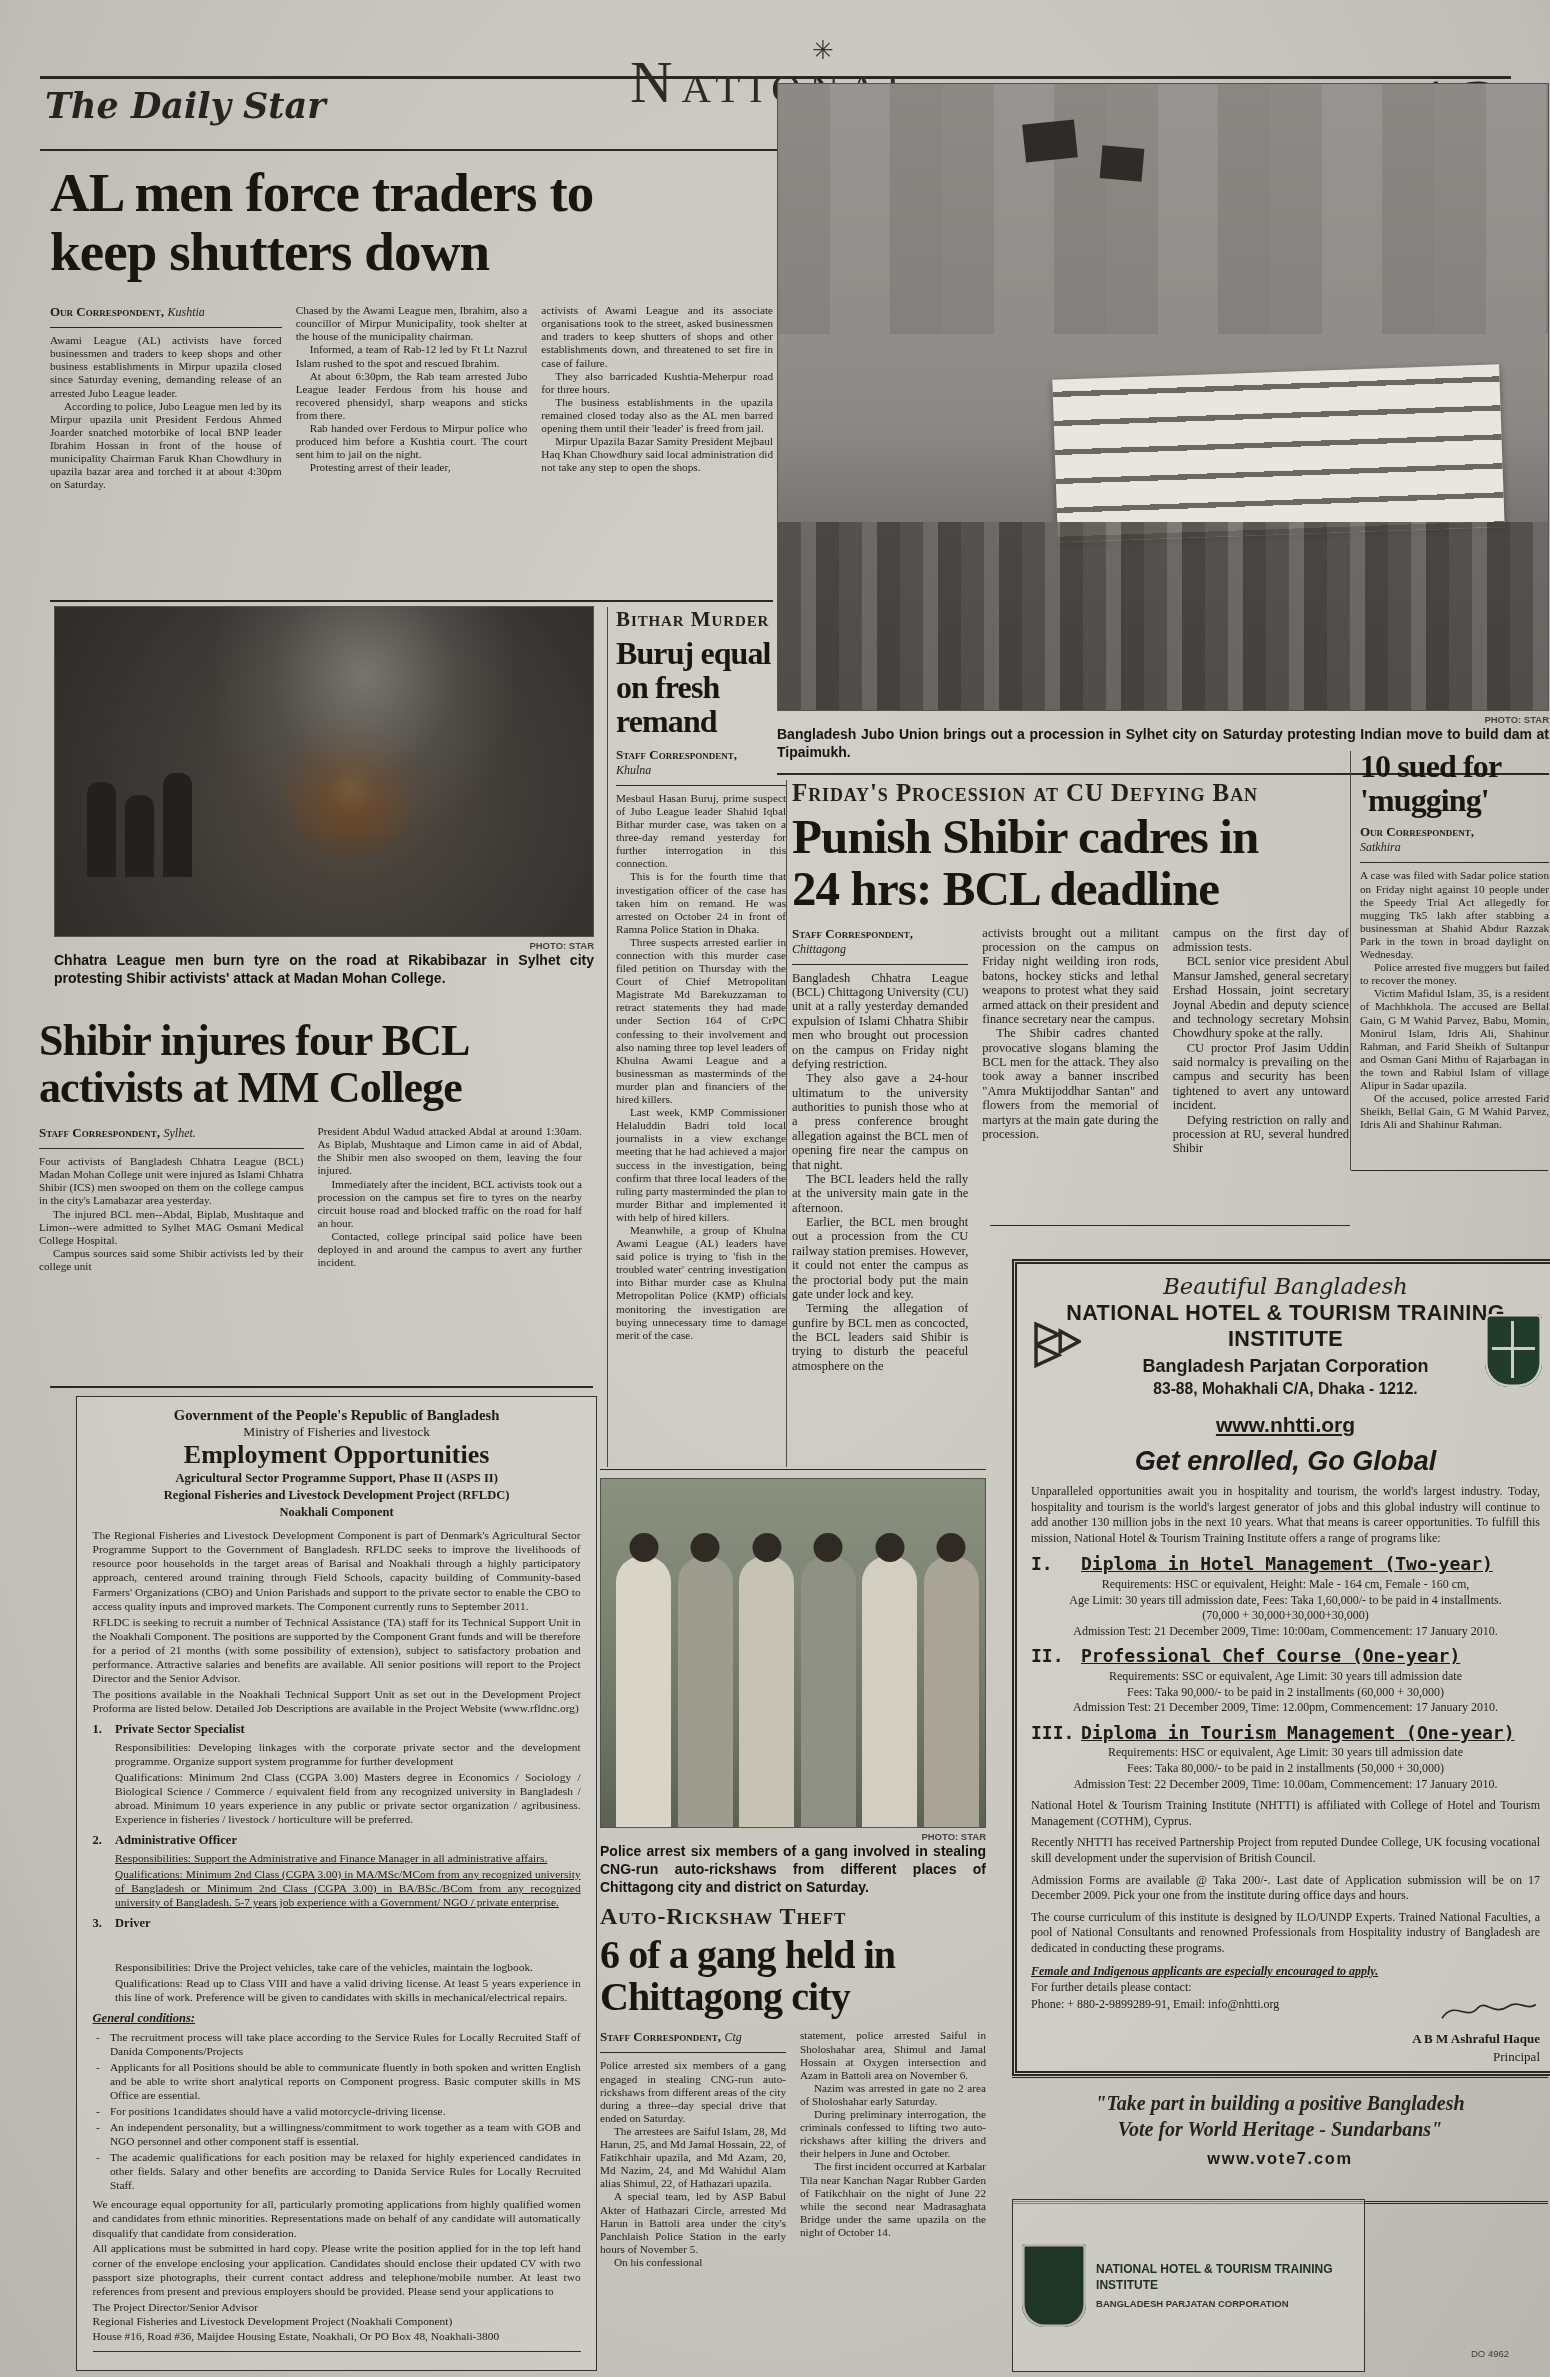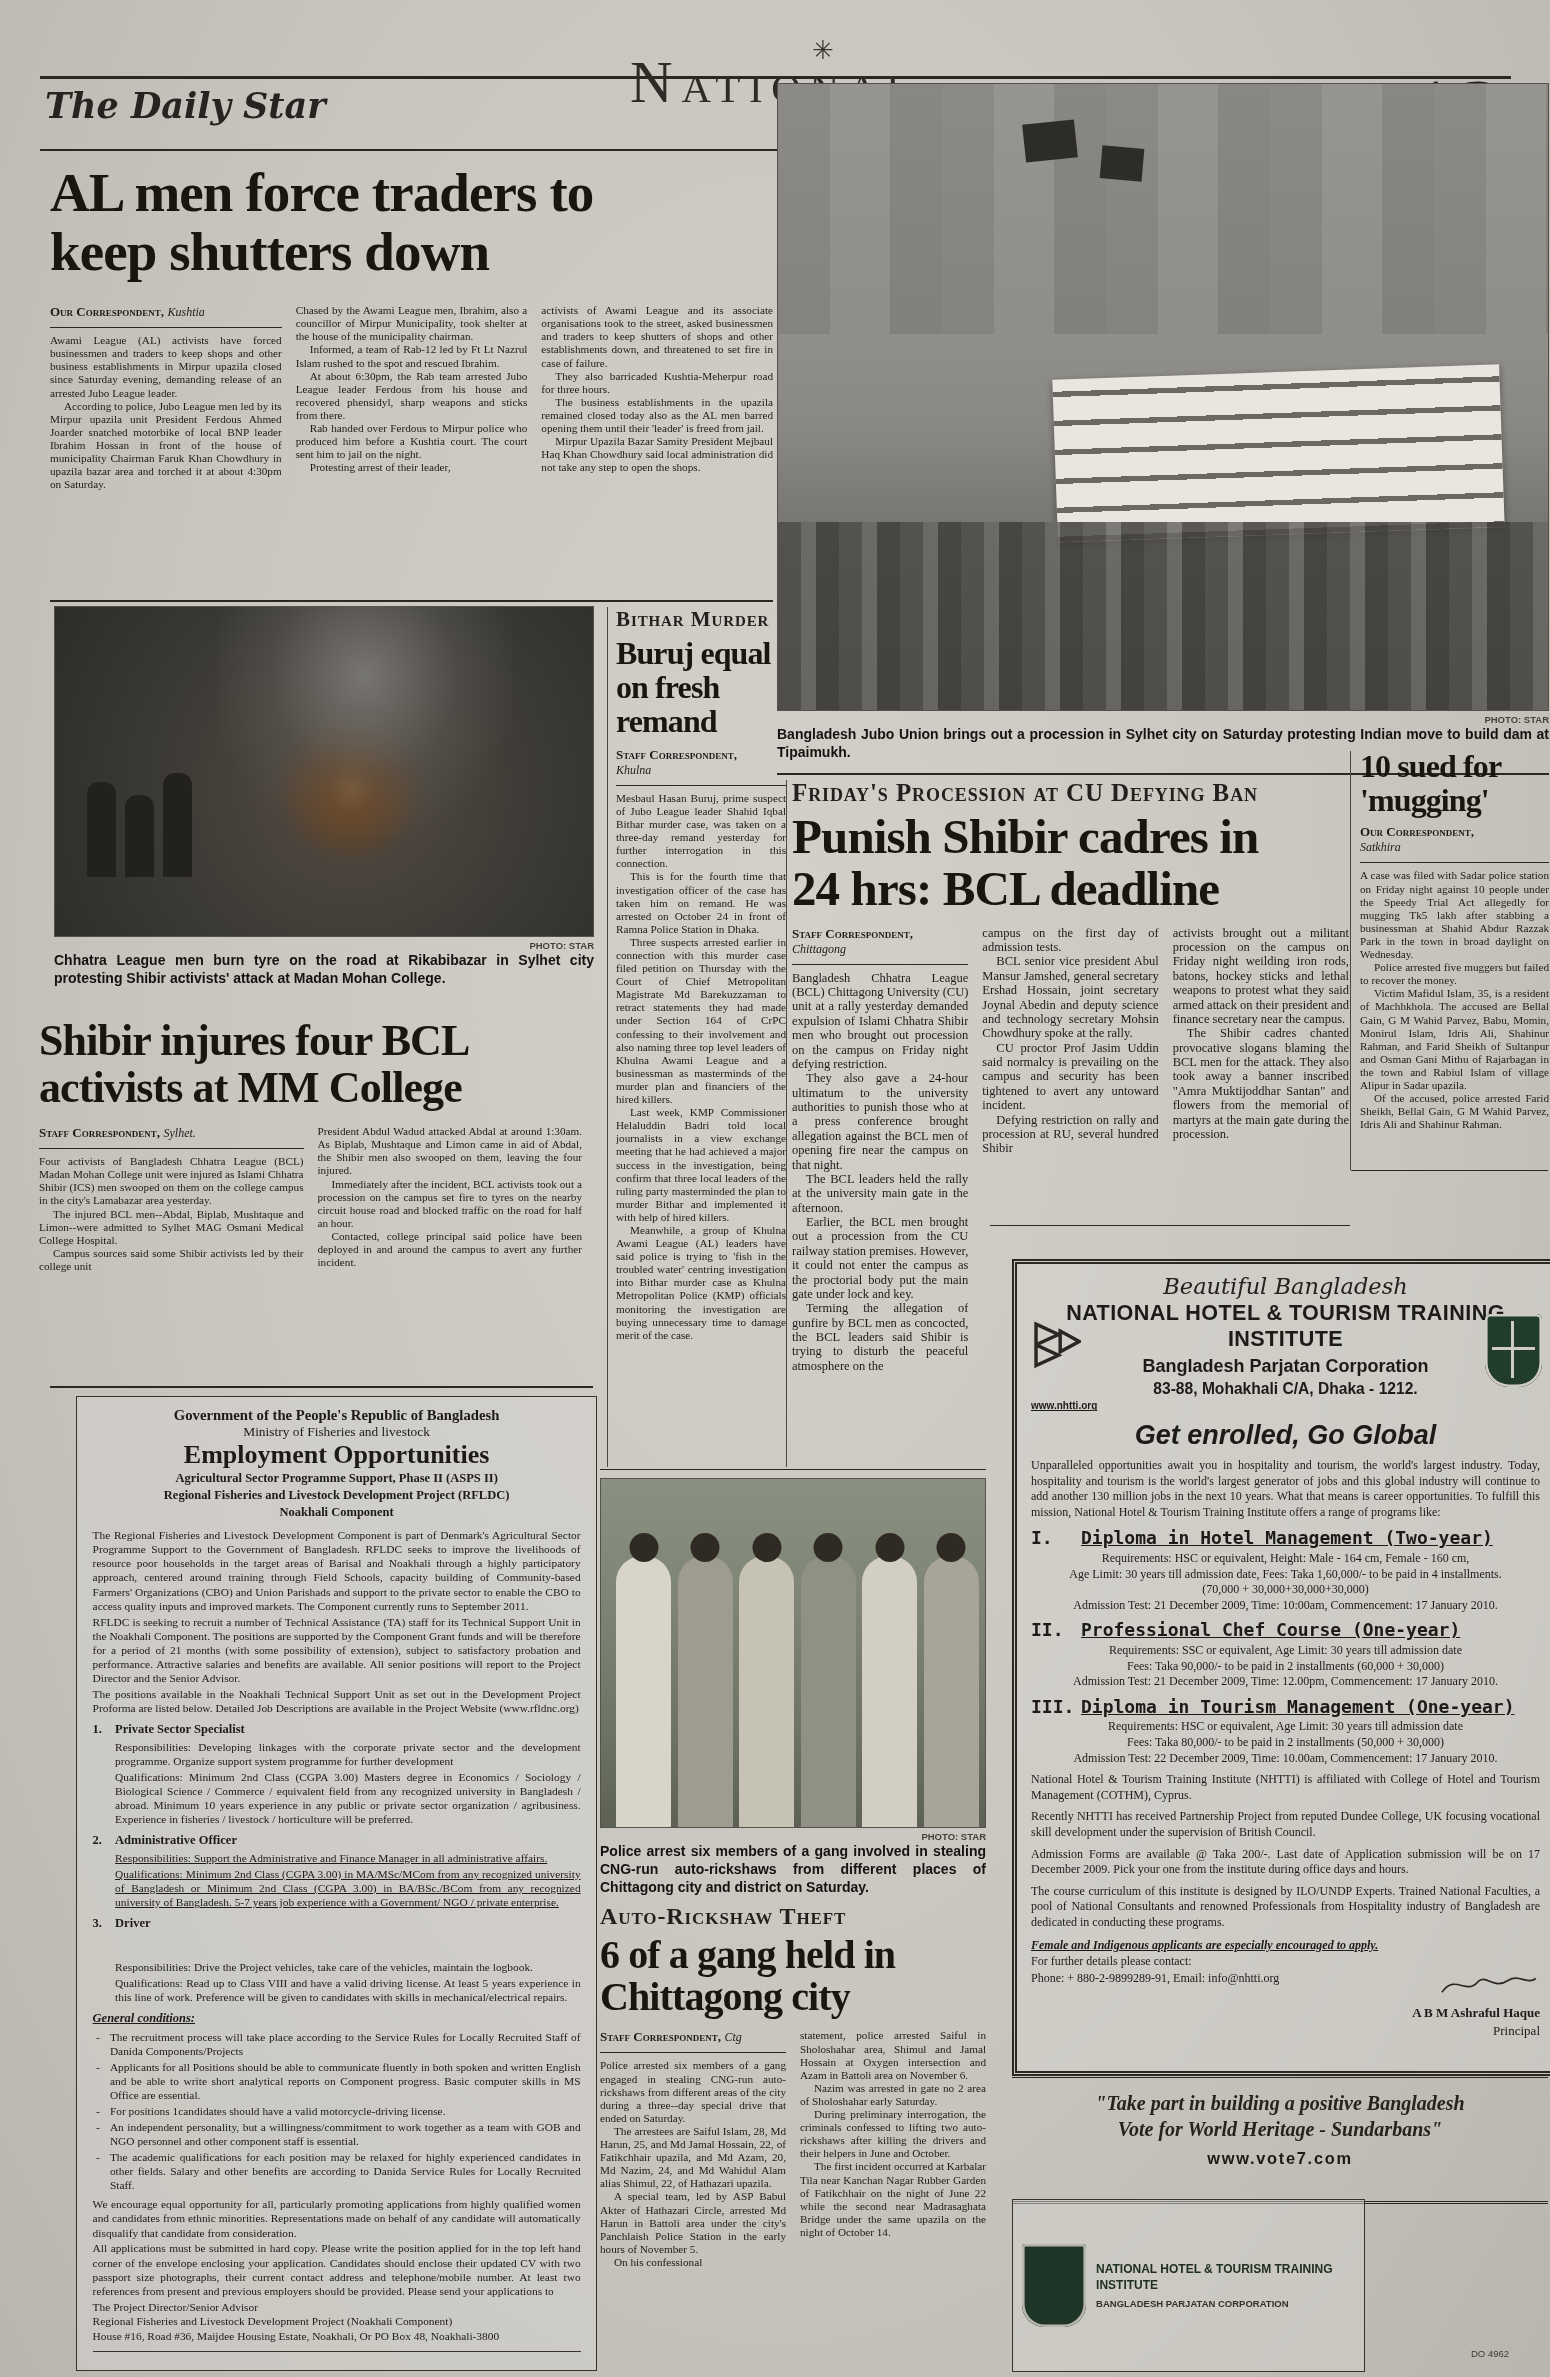--- a/index.html
+++ b/index.html
@@ -63,21 +63,21 @@
   .g-cond p::before{content:"-";position:absolute;left:3.5px;}
   .g-addr p{margin:0;font-size:11.4px;line-height:1.3;}
   .g-deadline{font-weight:bold;font-size:12.5px;border-top:1.7px solid #35322c;margin-top:7px;padding-top:23px;}
   .tiny-code{font-size:9.5px;font-family:"Liberation Sans",sans-serif;color:#3c3933;}
   .nhtti-ad{border:5.2px double #2b2823;padding:8.7px 14px;background:rgba(214,211,205,.5);overflow:hidden;
             font-family:"Liberation Serif", serif;}
   .n-script{text-align:center;font-style:italic;font-size:22.5px;font-family:"DejaVu Serif",serif;color:#24221e;}
   .n-org{text-align:center;font-family:"Liberation Sans",sans-serif;font-weight:bold;font-size:21.6px;letter-spacing:0.4px;margin-top:1.7px;}
   .n-corp{text-align:center;font-family:"Liberation Sans",sans-serif;font-weight:bold;font-size:18px;margin-top:3.5px;}
   .n-addr{text-align:center;font-family:"Liberation Sans",sans-serif;font-weight:bold;font-size:15.6px;margin-top:3.5px;}
-  .n-url{text-align:left;font-family:"Liberation Sans",sans-serif;font-weight:bold;font-size:10px;text-decoration:underline;margin-top:2px;}
+  .n-url{text-align:center;font-family:"Liberation Sans",sans-serif;font-weight:bold;font-size:21px;text-decoration:underline;margin-top:15px;}
   .n-slogan{text-align:center;font-family:"Liberation Sans",sans-serif;font-weight:bold;font-style:italic;font-size:27px;margin:8.7px 0 7px;}
   .n-intro{font-size:12px;line-height:1.3;text-align:justify;margin:0 0 7px;}
   .prog-title{font-family:"DejaVu Sans Mono",monospace;font-weight:bold;font-size:18px;margin:6px 0 2.6px;}
   .prog-num{display:inline-block;width:50px;}
   .prog-name{text-decoration:underline;}
   .prog-lines .pline{text-align:center;font-size:12px;line-height:1.3;}
   .n-para{font-size:12px;line-height:1.3;text-align:justify;margin:6px 0 0;}
   .n-enc{font-weight:bold;font-style:italic;text-decoration:underline;font-size:12px;margin-top:7px;}
   .n-contact{font-size:12px;margin-top:1.7px;}
   .n-sign{text-align:right;font-weight:bold;font-size:13px;margin-top:1.7px;}
@@ -200,30 +200,30 @@
         <div>
             <p class="bp">Bangladesh Chhatra League (BCL) Chittagong University (CU) unit at a rally yesterday demanded expulsion of Islami Chhatra Shibir men who brought out procession on the campus on Friday night defying restriction.</p>
             <p class="bp">They also gave a 24-hour ultimatum to the university authorities to punish those who at a press conference brought allegation against the BCL men of opening fire near the campus on that night.</p>
             <p class="bp">The BCL leaders held the rally at the university main gate in the afternoon.</p>
             <p class="bp">Earlier, the BCL men brought out a procession from the CU railway station premises. However, it could not enter the campus as the proctorial body put the main gate under lock and key.</p>
             <p class="bp">Terming the allegation of gunfire by BCL men as concocted, the BCL leaders said Shibir is trying to disturb the peaceful atmosphere on the</p>
           </div>
       </div>
       <div class="col" style="height:305px;">
         <div>
+            <p class="bp">activists brought out a militant procession on the campus on Friday night weilding iron rods, batons, hockey sticks and lethal weapons to protest what they said armed attack on their president and finance secretary near the campus.</p>
+            <p class="bp">The Shibir cadres chanted provocative slogans blaming the BCL men for the attack. They also took away a banner inscribed "Amra Muktijoddhar Santan" and flowers from the memorial of martyrs at the main gate during the procession.</p>
+          </div>
+      </div>
+      <div class="col" style="height:305px;">
+        <div>
             <p class="bp">campus on the first day of admission tests.</p>
             <p class="bp">BCL senior vice president Abul Mansur Jamshed, general secretary Ershad Hossain, joint secretary Joynal Abedin and deputy science and technology secretary Mohsin Chowdhury spoke at the rally.</p>
             <p class="bp">CU proctor Prof Jasim Uddin said normalcy is prevailing on the campus and security has been tightened to avert any untoward incident.</p>
             <p class="bp">Defying restriction on rally and procession at RU, several hundred Shibir</p>
-          </div>
-      </div>
-      <div class="col" style="height:305px;">
-        <div>
-            <p class="bp">activists brought out a militant procession on the campus on Friday night weilding iron rods, batons, hockey sticks and lethal weapons to protest what they said armed attack on their president and finance secretary near the campus.</p>
-            <p class="bp">The Shibir cadres chanted provocative slogans blaming the BCL men for the attack. They also took away a banner inscribed "Amra Muktijoddhar Santan" and flowers from the memorial of martyrs at the main gate during the procession.</p>
           </div>
       </div>
     </div>
   </div>
   <div class="rule" style="left:990px;top:1225px;width:360px;height:0.9px;"></div>
 
   <div class="vrule" style="left:1350px;top:751px;height:419px;"></div>
   <div class="abs" style="left:1360px;top:749px;width:189px;">
     <div class="headline" style="font-size:32px;margin-bottom:7px;">10 sued for
 'mugging'</div>

